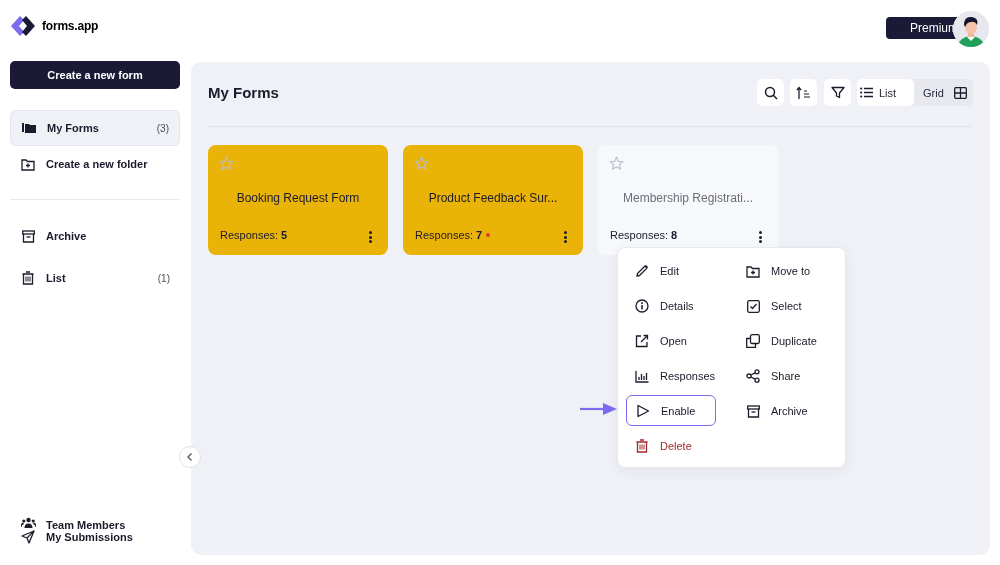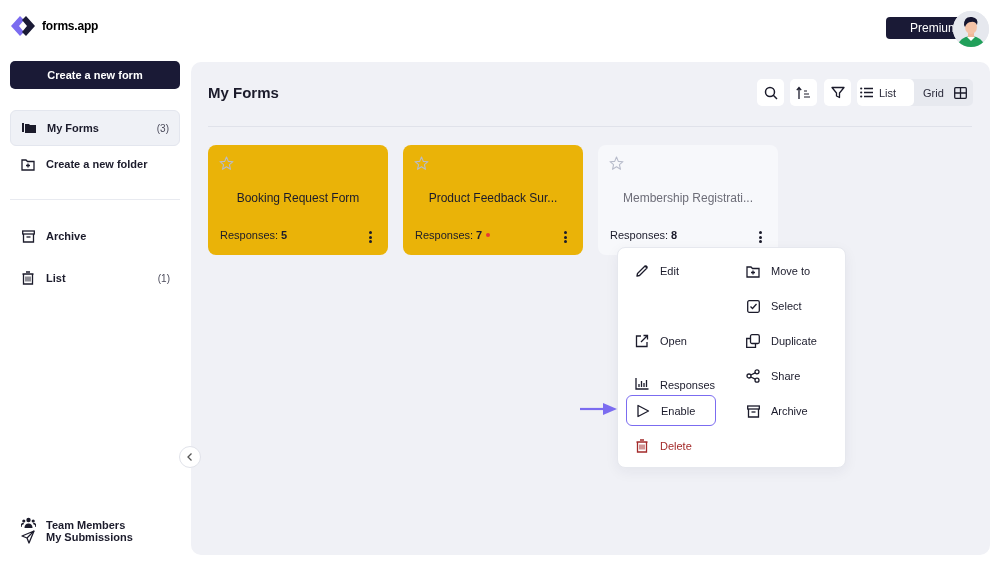--- a/index.html
+++ b/index.html
@@ -251,30 +251,40 @@
 
   <div class="menu-item" style="left:8px; top:8px; width:90px;">
     <span class="mi">
         <svg width="14" height="14" viewBox="0 0 14 14">
           <path d="M2 12 L2.5 9.5 L10 2 L12 4 L4.5 11.5 Z" fill="none" stroke="#1b1b2b" stroke-width="1.3" stroke-linejoin="round"></path>
           <path d="M10 2 L12 4 L13 3 L11 1 Z" fill="#1b1b2b"></path>
         </svg>
       </span>
     <span>Edit</span>
   </div>
+  <div class="menu-item" style="left:8px; top:43px; width:90px;">
+    <span class="mi">
+        <svg width="14" height="14" viewBox="0 0 14 14">
+          <circle cx="7" cy="7" r="6" fill="none" stroke="#1b1b2b" stroke-width="1.3"></circle>
+          <circle cx="7" cy="4" r="0.9" fill="#1b1b2b"></circle>
+          <path d="M7 6 v4.5" stroke="#1b1b2b" stroke-width="1.5"></path>
+        </svg>
+      </span>
+    <span>Details</span>
+  </div>
   <div class="menu-item" style="left:8px; top:78px; width:90px;">
     <span class="mi">
         <svg width="14" height="14" viewBox="0 0 14 14">
           <path d="M6 2 H1.5 V12.5 H12 V8" fill="none" stroke="#1b1b2b" stroke-width="1.3"></path>
           <path d="M6 8 L12.5 1.5 M8.5 1.5 H12.5 V5.5" fill="none" stroke="#1b1b2b" stroke-width="1.3"></path>
         </svg>
       </span>
     <span>Open</span>
   </div>
-  <div class="menu-item" style="left:8px; top:113px; width:100px;align-items:flex-end;">
+  <div class="menu-item" style="left:8px; top:113px; width:100px;">
     <span class="mi">
         <svg width="14" height="13" viewBox="0 0 14 13">
           <path d="M1 1 V12 H13.5" fill="none" stroke="#1b1b2b" stroke-width="1.3"></path>
           <path d="M4 10 V7 M6.5 10 V4 M9 10 V6 M11.5 10 V3" stroke="#1b1b2b" stroke-width="1.3"></path>
         </svg>
       </span>
     <span>Responses</span>
   </div>
   <div class="menu-item highlight" style="left:8px; top:147px; width:90px; height:31px;">
     <span class="mi">

